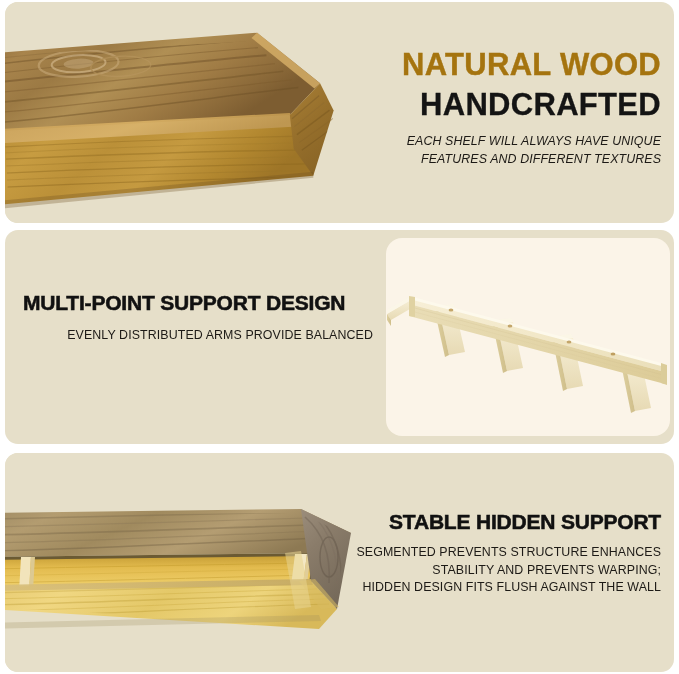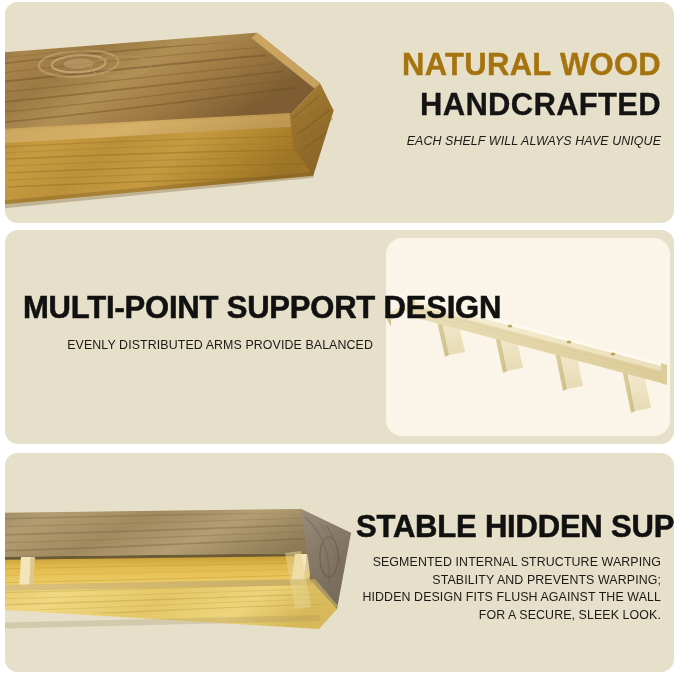--- a/index.html
+++ b/index.html
@@ -52,21 +52,21 @@
   }
   .sub-text {
     color: #1d1a16;
     font-size: 12.4px;
     line-height: 1.42;
     letter-spacing: 0.1px;
   }
   .head-black {
     color: #111111;
     font-weight: bold;
-    font-size: 31px;
+    font-size: 21px;
     letter-spacing: -0.2px;
     line-height: 1.0;
     white-space: nowrap;
     -webkit-text-stroke: 0.55px #111111;
   }
 
   
   #p1-text { right: 13px; top: 47px; text-align: right; width: 300px; }
   #p1-text .title-gold  { margin: 0 0 9px 0; }
   #p1-text .title-black { margin: 0 0 13px 0; }
@@ -209,20 +209,21 @@
 
         <path d="M -20,158 L 306,146 L 306,152 L -20,166 Z" fill="#6d5021" opacity="0.3"></path>
       </g>
     </svg>
 
     <div class="txt-block" id="p1-text">
       <div class="title-gold">NATURAL WOOD</div>
       <div class="title-black">HANDCRAFTED</div>
       <div class="sub-text">
         <div>EACH SHELF WILL ALWAYS HAVE UNIQUE</div>
+        <div>FEATURES AND DIFFERENT TEXTURES</div>
       </div>
     </div>
   </div>
 
   <div class="panel" id="panel-2">
 
     <div id="bracket-inset"></div>
 
     <svg id="bracket-svg" viewBox="0 0 292 198">
       <defs>
@@ -410,21 +411,20 @@
 
         <path d="M 286,96 L 302,94 L 312,150 L 296,152 Z" fill="#e8d48f" opacity="0.55"></path>
 
         <path d="M -10,166 L 320,158 L 322,164 L -10,172 Z" fill="#9d8a5d" opacity="0.25"></path>
       </g>
     </svg>
 
     <div class="txt-block" id="p3-text">
       <div class="head-black">STABLE HIDDEN SUPPORT</div>
       <div class="sub-text">
-        <div>SEGMENTED INTERNAL STRUCTURE WARPING</div>
+        <div>SEGMENTED PREVENTS STRUCTURE ENHANCES</div>
         <div>STABILITY AND PREVENTS WARPING;</div>
         <div>HIDDEN DESIGN FITS FLUSH AGAINST THE WALL</div>
-        <div>FOR A SECURE, SLEEK LOOK.</div>
       </div>
     </div>
   </div>
 
 </div>
 
 </body></html>

